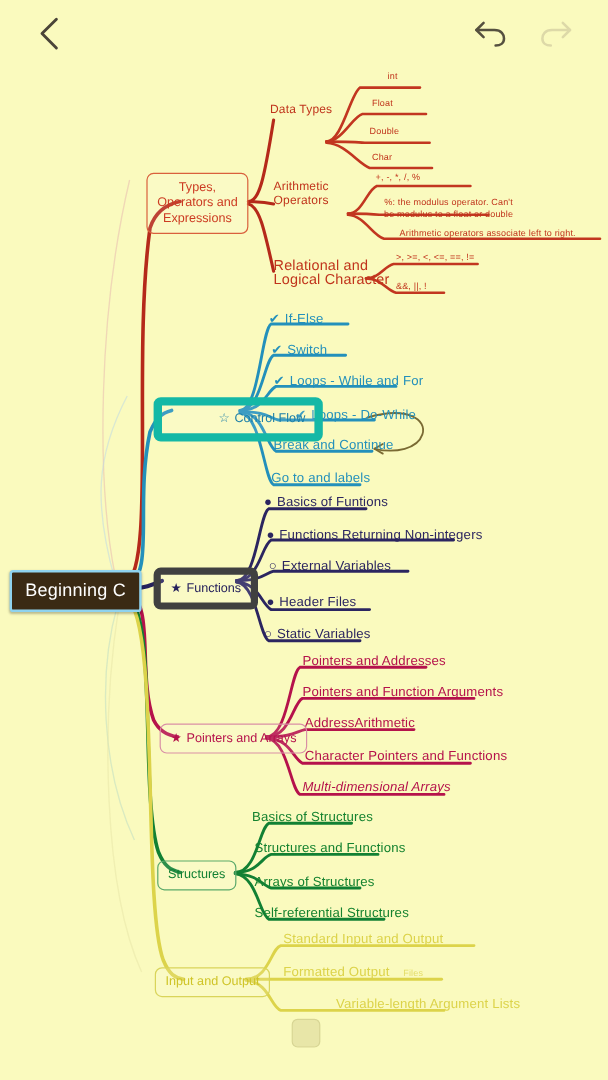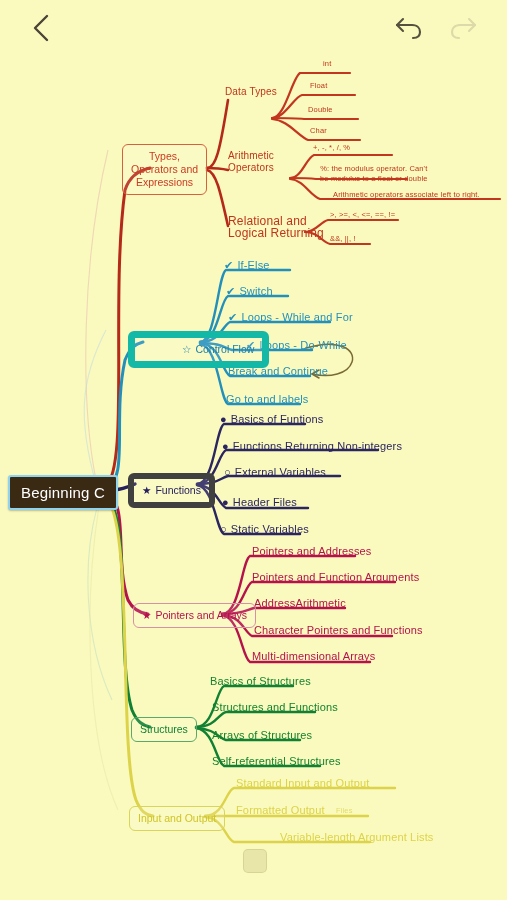--- a/index.html
+++ b/index.html
@@ -183,21 +183,21 @@
   <div class="leaf l-red l-tiny" style="left:320px;top:164px;line-height:10px;text-align:center;">
     <span>%: the modulus operator.  Can't</span><br>
     <span>be modulus to a float or double</span>
   </div>
   <div class="leaf l-red l-tiny" style="left:333px;top:190px;">
     <span>Arithmetic operators associate left to right.</span>
   </div>
 
   <div class="leaf l-red" style="left:228px;top:215px;font-size:12px;line-height:12px;">
     <span>Relational and</span><br>
-    <span>Logical Returning</span>
+    <span>Logical Character</span>
   </div>
   <div class="leaf l-red l-tiny" style="left:330px;top:210px;">
     <span>&gt;, &gt;=, &lt;, &lt;=, ==, !=</span>
   </div>
   <div class="leaf l-red l-tiny" style="left:330px;top:234px;">
     <span>&amp;&amp;, ||, !</span>
   </div>
 
   <div class="node branchnode b-blue" style="left:128px;top:331px;">
     <span class="bullet">☆</span><span>Control Flow</span>
@@ -248,21 +248,21 @@
   </div>
   <div class="leaf l-crim" style="left:252px;top:571px;">
     <span>Pointers and Function Arguments</span>
   </div>
   <div class="leaf l-crim" style="left:254px;top:597px;">
     <span>AddressArithmetic</span>
   </div>
   <div class="leaf l-crim" style="left:254px;top:624px;">
     <span>Character Pointers and Functions</span>
   </div>
-  <div class="leaf l-crim" style="left:252px;top:650px;">
+  <div class="leaf l-crim" style="left:252px;top:650px;font-style:italic;">
     <span>Multi-dimensional Arrays</span>
   </div>
 
   <div class="node branchnode b-green" style="left:131px;top:717px;">
     <span>Structures</span>
   </div>
   <div class="leaf l-green" style="left:210px;top:675px;">
     <span>Basics of Structures</span>
   </div>
   <div class="leaf l-green" style="left:212px;top:701px;">

